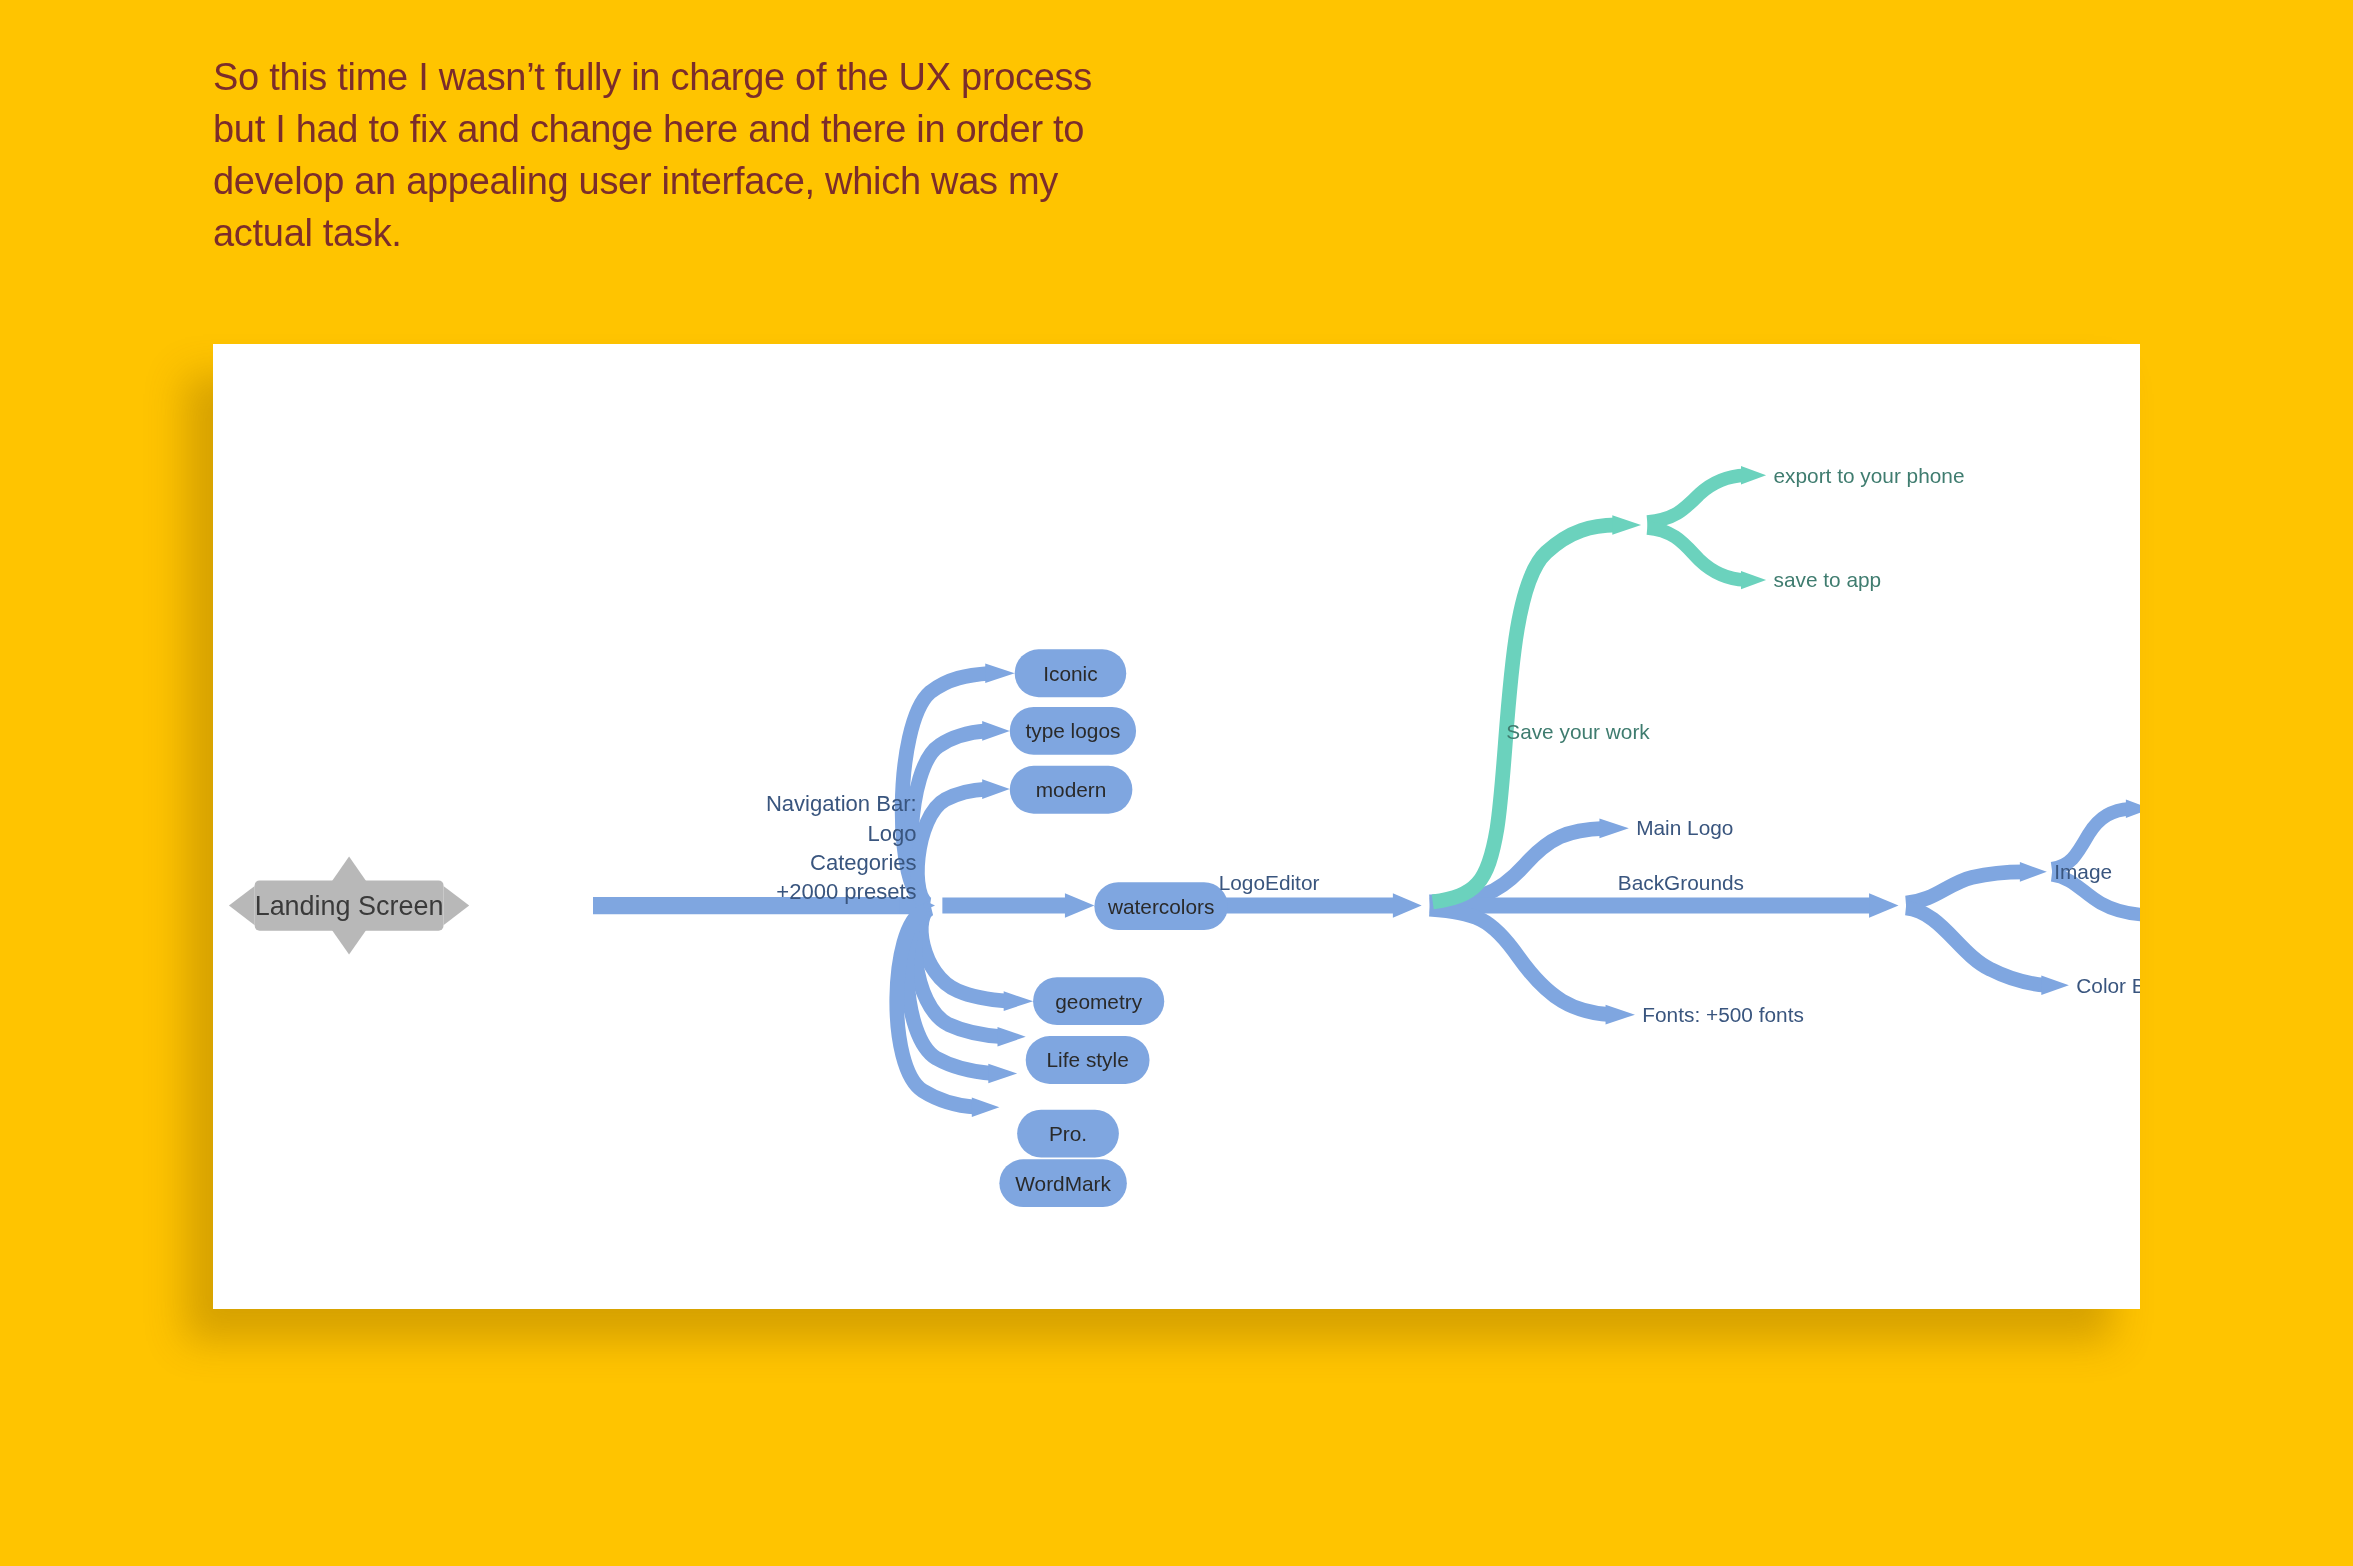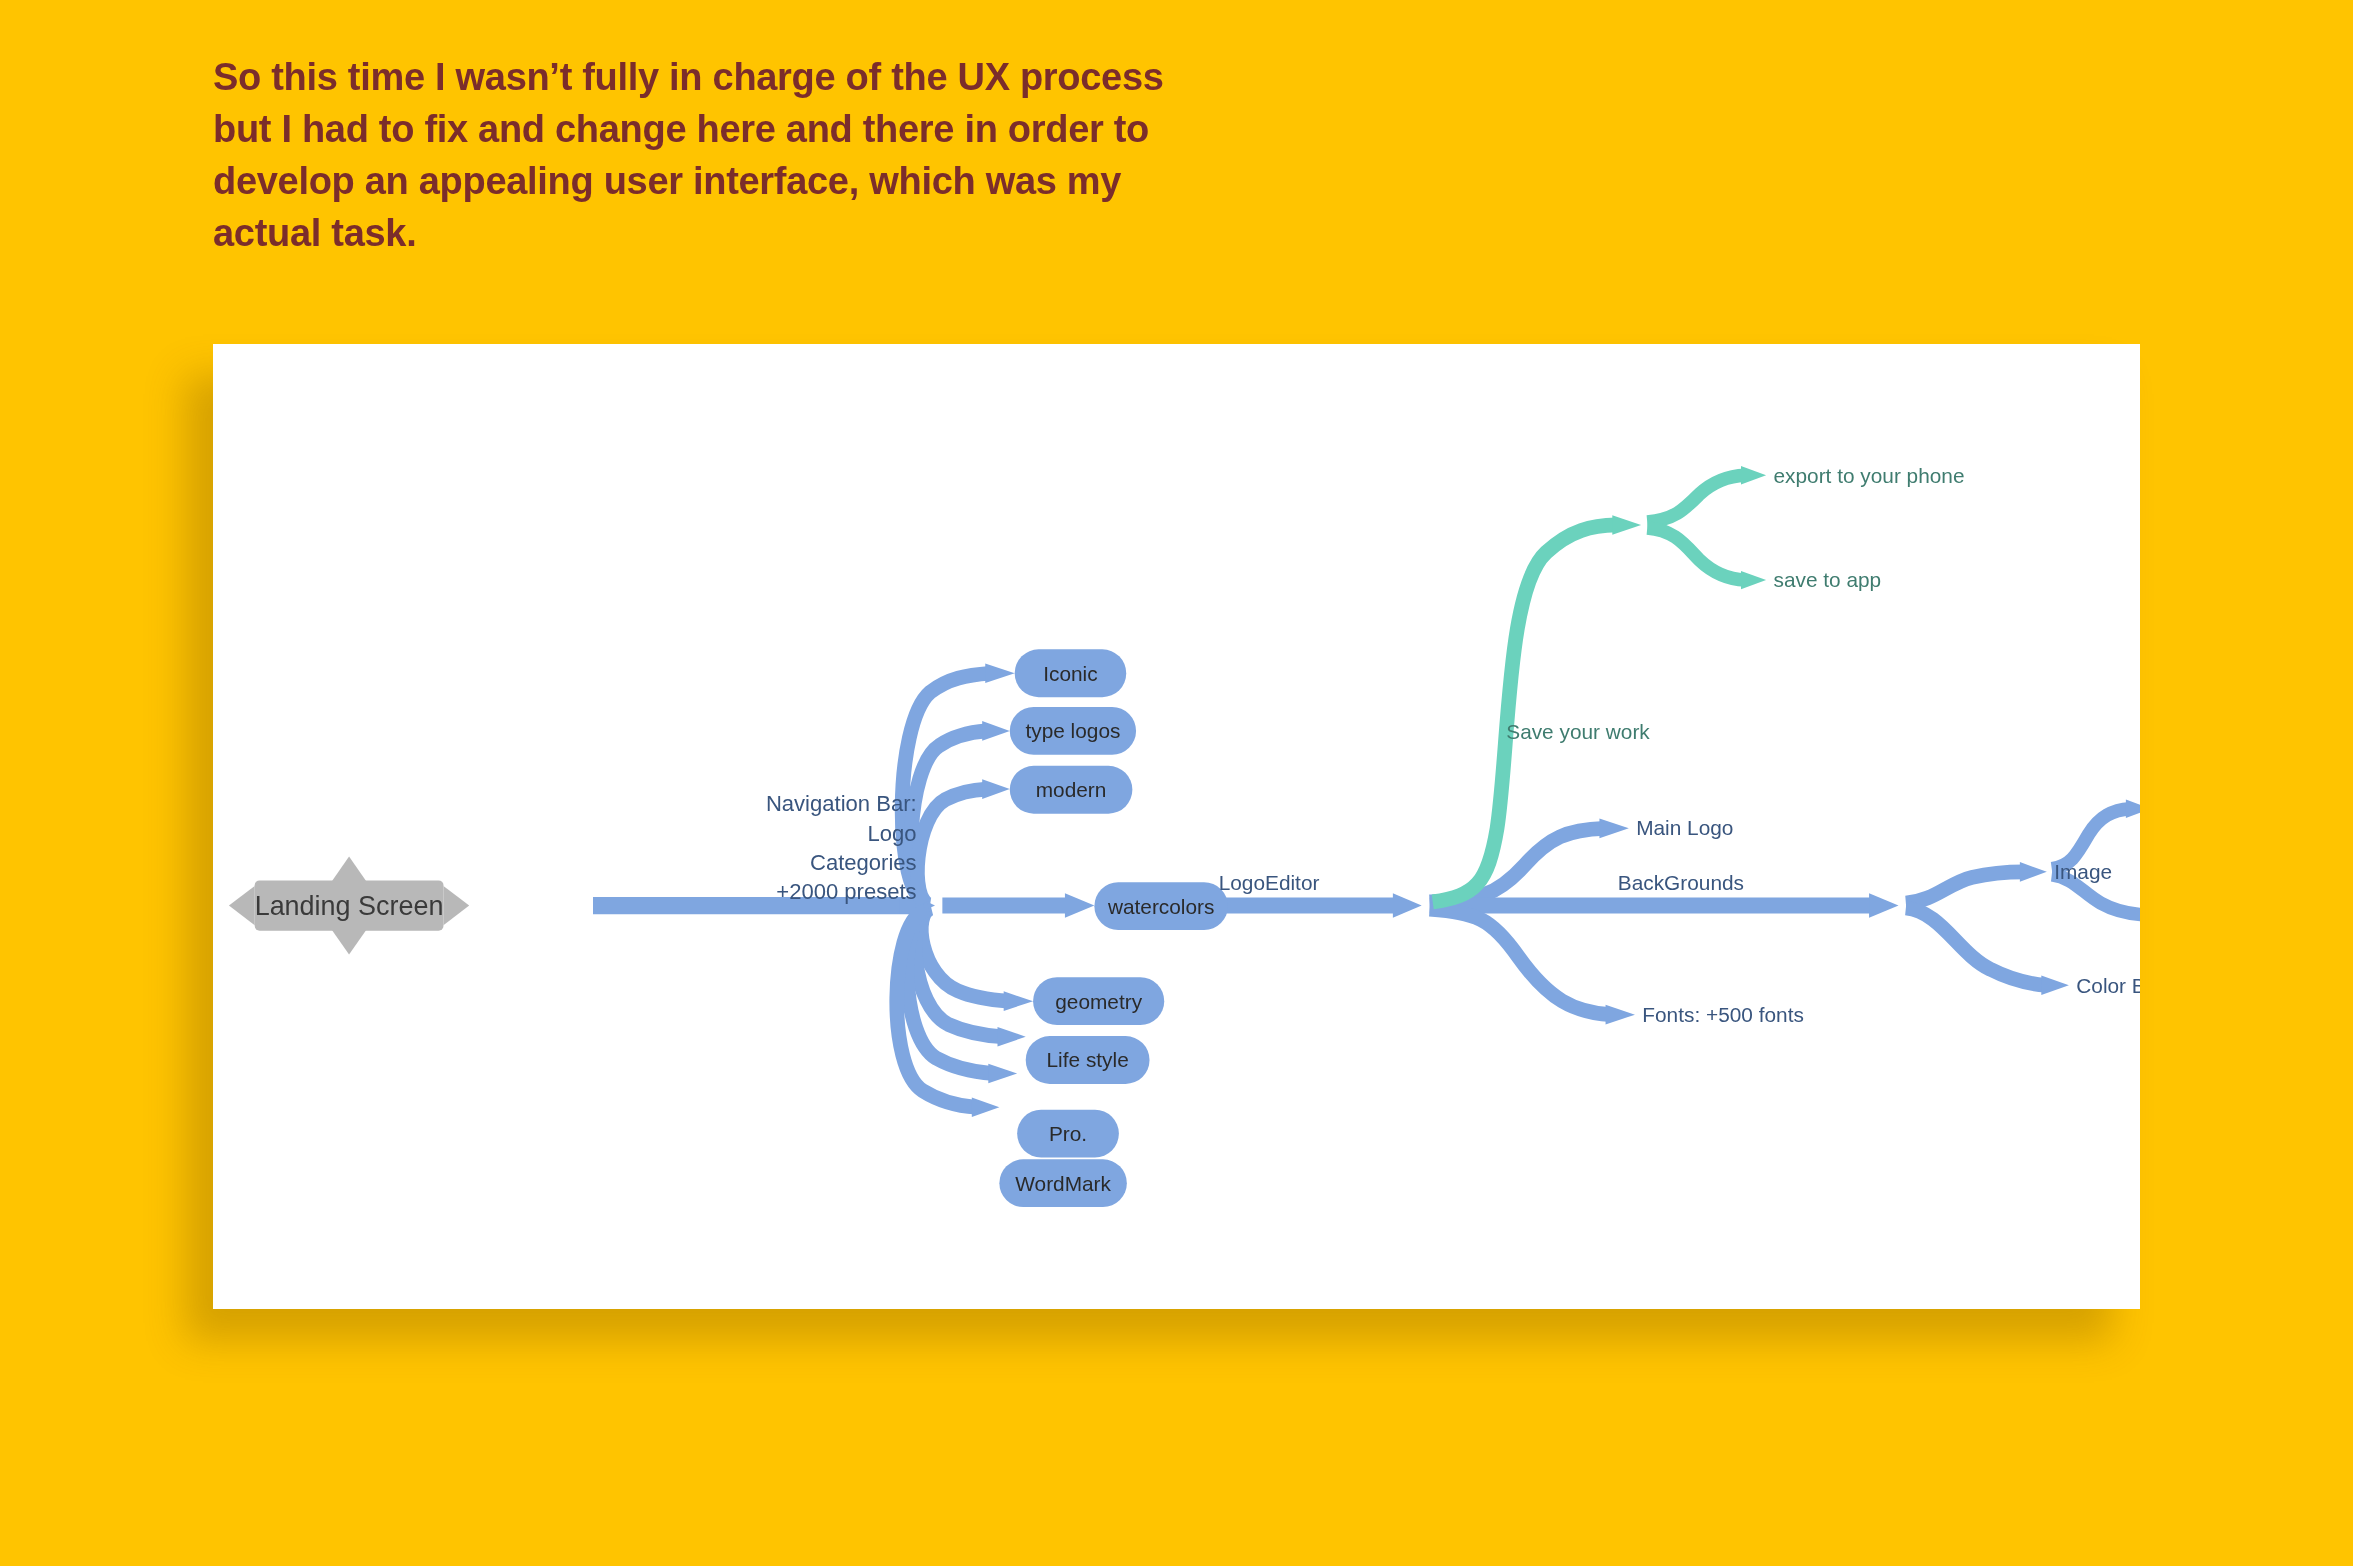--- a/index.html
+++ b/index.html
@@ -16,21 +16,21 @@
   }
 
   
   #intro-heading {
     position: absolute;
     left: 213px;
     top: 51px;
     width: 1042px;
     color: #7B2D2B;
     font-family: "Liberation Sans", sans-serif;
-    font-weight: bold;
+    font-weight: normal;
     font-size: 38px;
     line-height: 1.37;
     letter-spacing: -0.3px;
     white-space: pre-line;
   }
 
   
   #mindmap-card {
     position: absolute;
     left: 213px;

